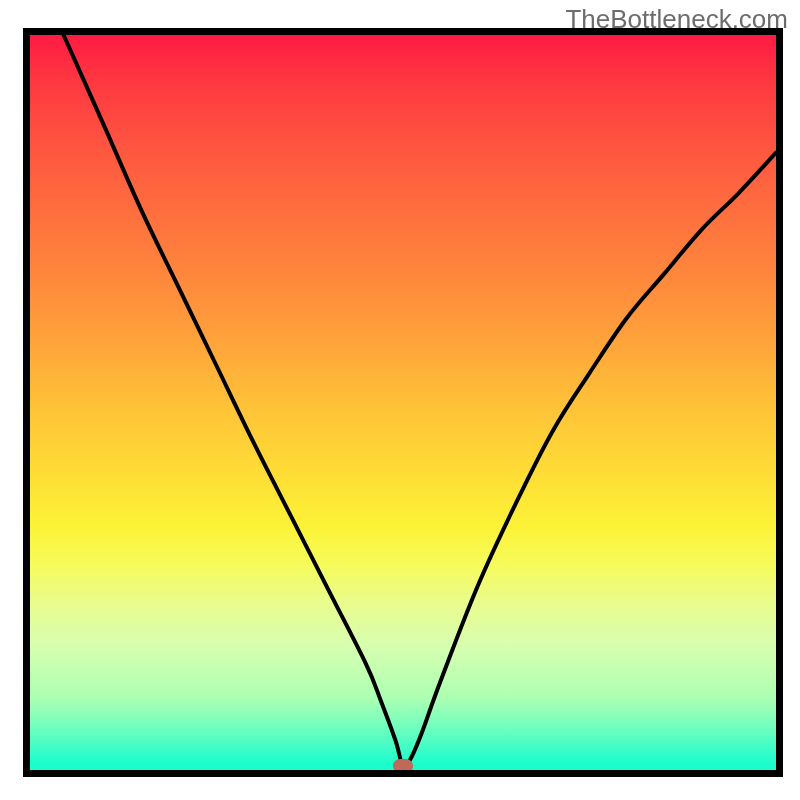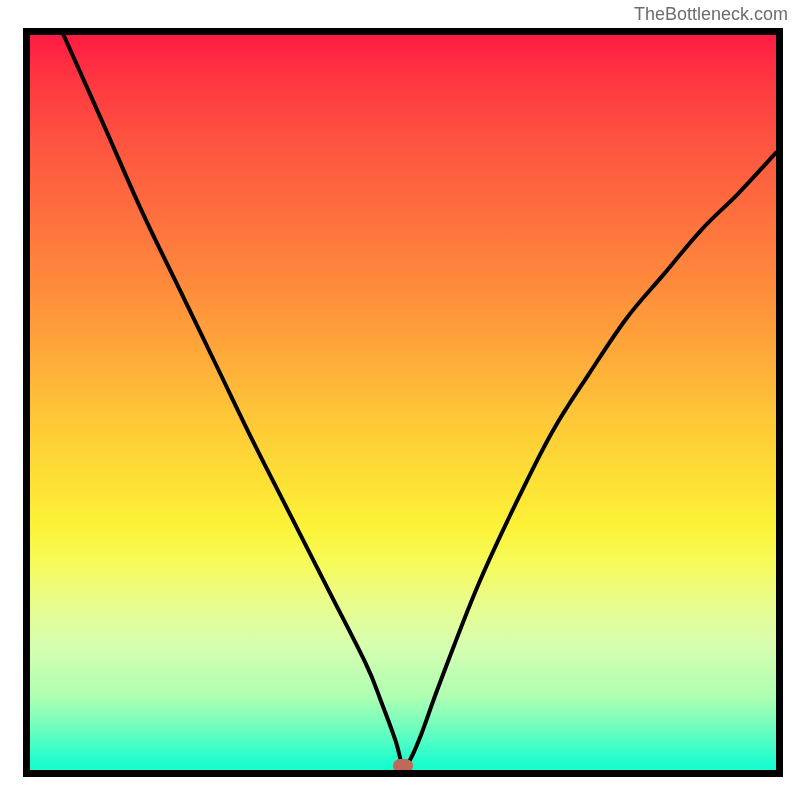--- a/index.html
+++ b/index.html
@@ -7,21 +7,21 @@
     width: 800px;
     height: 800px;
     background: #fff;
     position: relative;
     font-family: Arial, Helvetica, sans-serif;
   }
   .watermark {
     position: absolute;
     top: 4px;
     right: 12px;
-    font-size: 18px;
+    font-size: 26px;
     color: #6d6d6d;
     font-weight: 400;
     z-index: 10;
   }
   .plot-area {
     position: absolute;
     left: 23px;
     top: 28px;
     width: 760px;
     height: 749px;

